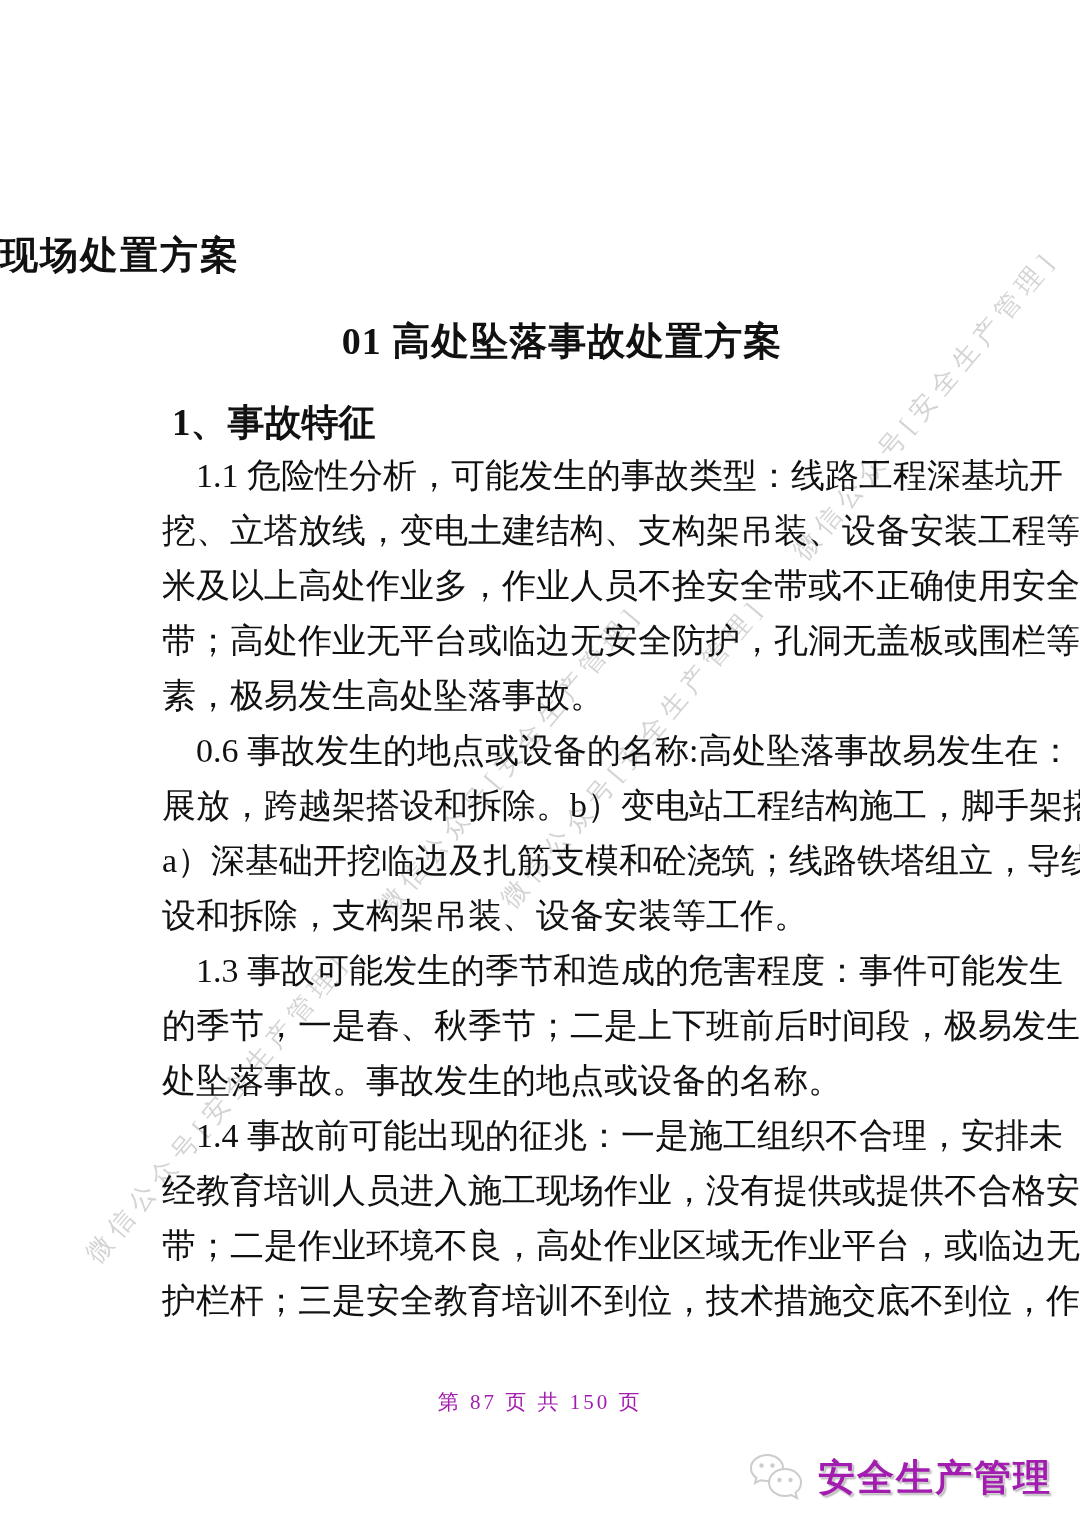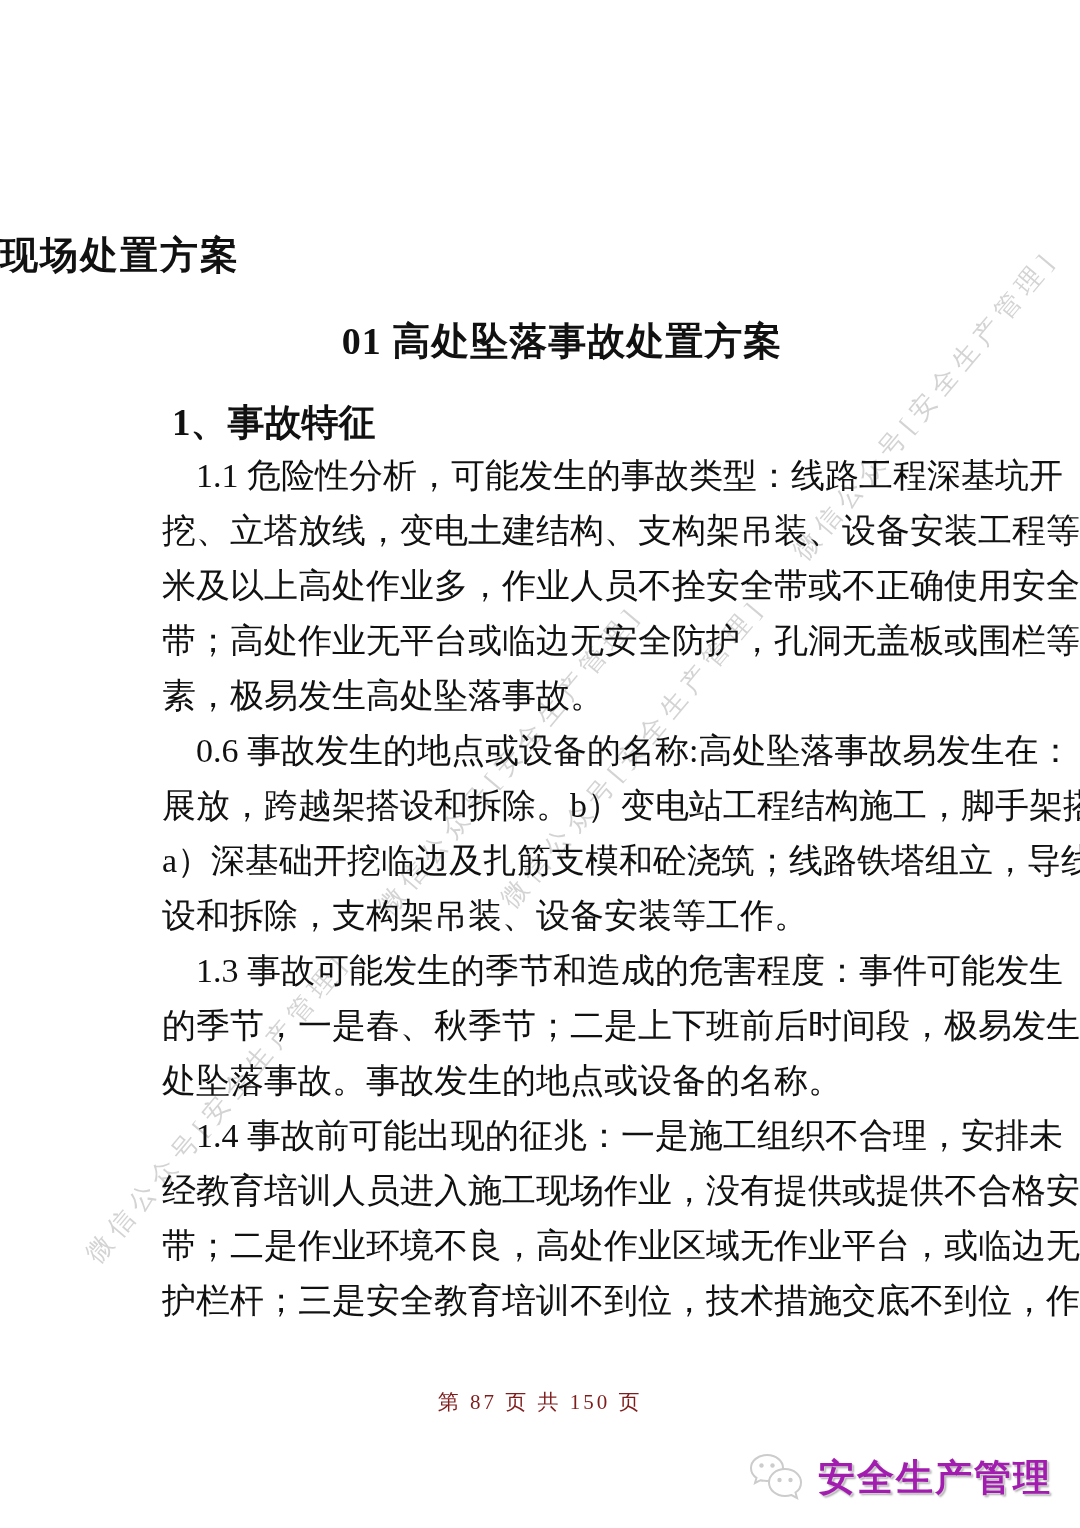--- a/index.html
+++ b/index.html
@@ -70,21 +70,21 @@
   }
   .line--indent { padding-left: 34px; }
   .line--last { text-align-last: left; }
 
   .page-footer {
     position: absolute;
     top: 1388px; left: 0; right: 0;
     text-align: center;
     font-size: 21px;
     letter-spacing: 3px;
-    color: #7f1d1d;
+    color: #a21caf;
   }
 
   
   .brand {
     position: absolute;
     top: 1452px;
     right: 28px;
     display: flex;
     align-items: center;
     gap: 12px;

